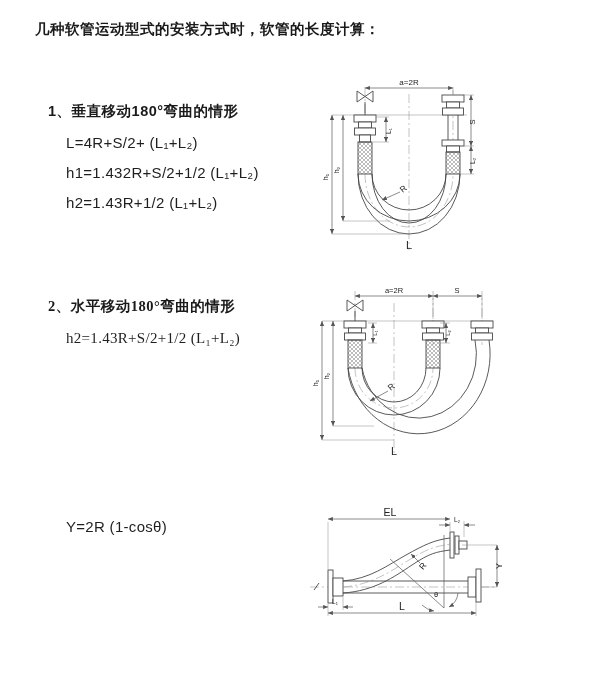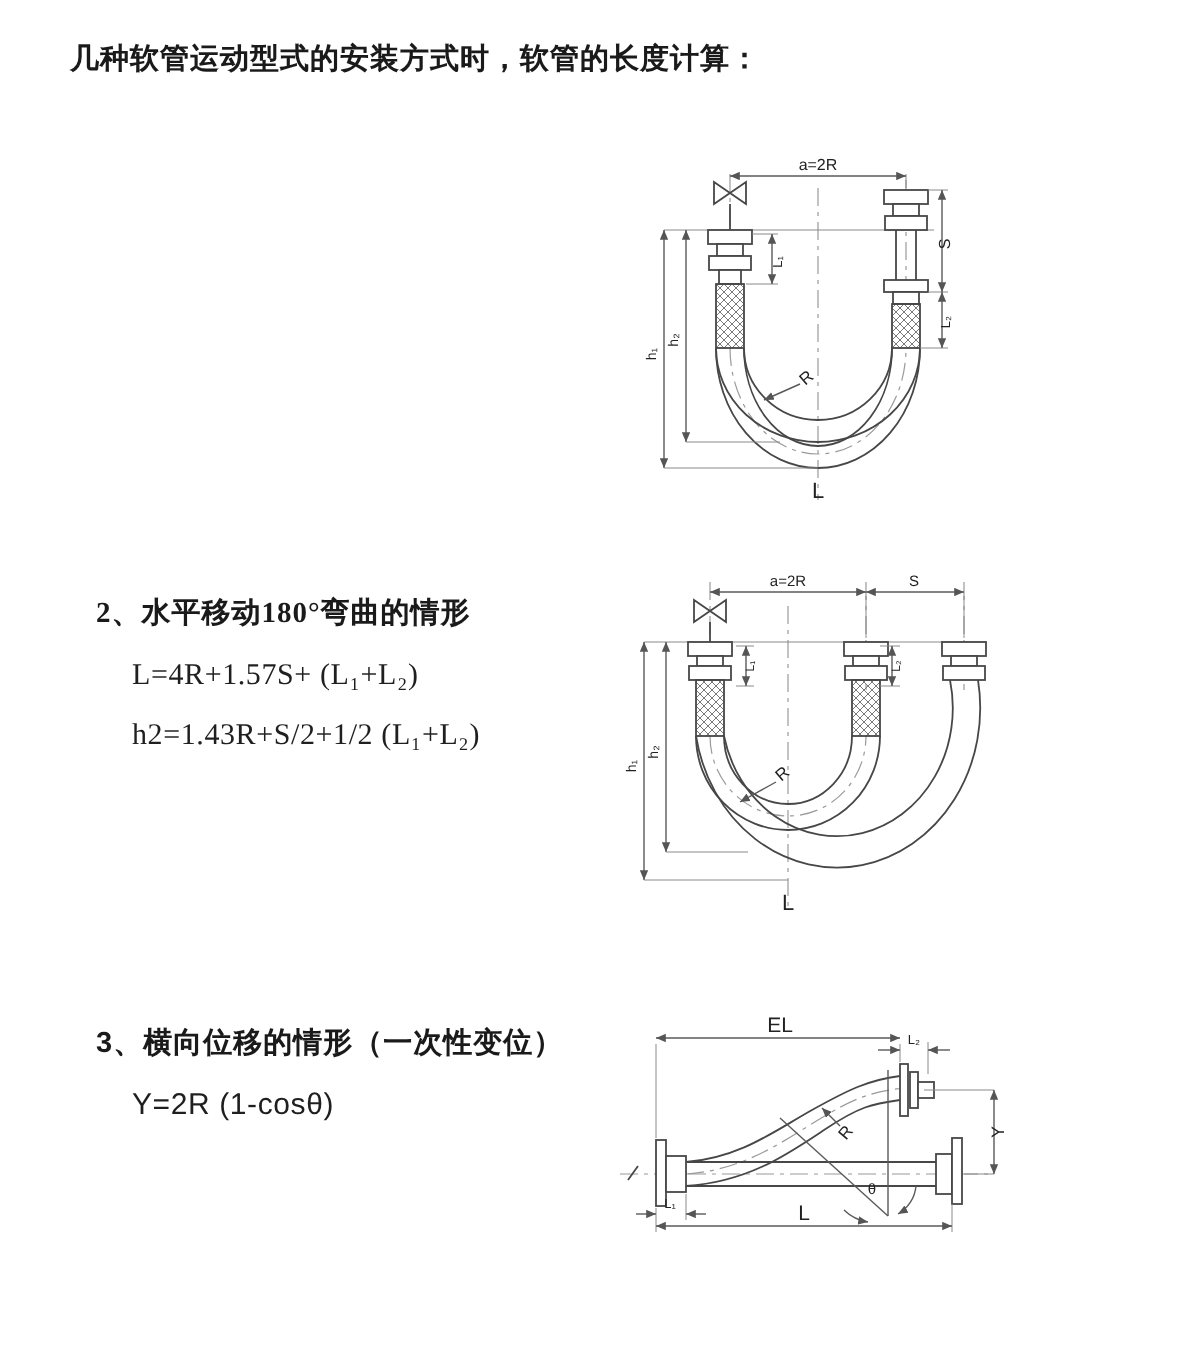--- a/index.html
+++ b/index.html
@@ -30,20 +30,26 @@
   .ext{stroke:#8a8a8a;stroke-width:.5;fill:none;}
   .cl{stroke:#9a9a9a;stroke-width:.6;fill:none;stroke-dasharray:9 3 2 3;}
 </style>
 </head>
 <body>
 
 <div class="page">
 
   <div class="title">几种软管运动型式的安装方式时，软管的长度计算：</div>
 
+  <div class="sec" id="sec1">
+    <div class="heading">1、垂直移动180°弯曲的情形</div>
+    <div class="formula">L=4R+S/2+ (L₁+L₂)</div>
+    <div class="formula">h1=1.432R+S/2+1/2 (L₁+L₂)</div>
+    <div class="formula">h2=1.43R+1/2 (L₁+L₂)</div>
+  </div>
 
   <svg class="diag" id="diag1" width="280" height="190" viewBox="0 0 280 190">
     <defs>
       <marker id="d1ae" markerWidth="8" markerHeight="6" refX="7" refY="3" orient="auto">
           <path d="M0,0 L7,3 L0,6 Z" fill="#555"></path>
         </marker>
       <marker id="d1as" markerWidth="8" markerHeight="6" refX="0" refY="3" orient="auto">
           <path d="M7,0 L0,3 L7,6 Z" fill="#555"></path>
         </marker>
       <pattern id="d1h" width="4" height="4" patternUnits="userSpaceOnUse">
@@ -111,21 +117,20 @@
       <text x="163" y="89" font-size="6.5" text-anchor="middle" transform="rotate(-90 163 89)">L₂</text>
       <text x="16" y="105" font-size="7" text-anchor="middle" transform="rotate(-90 16 105)">h₁</text>
       <text x="27" y="98" font-size="7" text-anchor="middle" transform="rotate(-90 27 98)">h₂</text>
       <text x="93" y="119" font-size="8.5" text-anchor="middle" transform="rotate(-40 93 119)">R</text>
       <text x="97" y="177" font-size="11" text-anchor="middle">L</text>
     </g>
   </svg>
 
   <div class="sec" id="sec2">
     <div class="heading">2、水平移动180°弯曲的情形</div>
-    <div class="formula">L=4R+1.57S+ (L₁+L₂)</div>
     <div class="formula">h2=1.43R+S/2+1/2 (L₁+L₂)</div>
   </div>
 
   <svg class="diag" id="diag2" width="290" height="185" viewBox="0 0 290 185">
     <defs>
       <marker id="d2ae" markerWidth="8" markerHeight="6" refX="7" refY="3" orient="auto">
           <path d="M0,0 L7,3 L0,6 Z" fill="#555"></path>
         </marker>
       <marker id="d2as" markerWidth="8" markerHeight="6" refX="0" refY="3" orient="auto">
           <path d="M7,0 L0,3 L7,6 Z" fill="#555"></path>
@@ -195,21 +200,20 @@
       <text x="8" y="100" font-size="7" text-anchor="middle" transform="rotate(-90 8 100)">h₁</text>
       <text x="19" y="93" font-size="7" text-anchor="middle" transform="rotate(-90 19 93)">h₂</text>
       <text x="67" y="50" font-size="6" text-anchor="middle" transform="rotate(-90 67 50)">L₁</text>
       <text x="140" y="50" font-size="6" text-anchor="middle" transform="rotate(-90 140 50)">L₂</text>
       <text x="83" y="106" font-size="8.5" text-anchor="middle" transform="rotate(-40 83 106)">R</text>
       <text x="84" y="172" font-size="11" text-anchor="middle">L</text>
     </g>
   </svg>
 
   <div class="sec" id="sec3">
-    <div class="heading">3、横向位移的情形（一次性变位）</div>
     <div class="formula">Y=2R (1-cosθ)</div>
   </div>
 
   <svg class="diag" id="diag3" width="300" height="160" viewBox="0 0 300 160">
     <defs>
       <marker id="d3ae" markerWidth="8" markerHeight="6" refX="7" refY="3" orient="auto">
           <path d="M0,0 L7,3 L0,6 Z" fill="#555"></path>
         </marker>
       <marker id="d3as" markerWidth="8" markerHeight="6" refX="0" refY="3" orient="auto">
           <path d="M7,0 L0,3 L7,6 Z" fill="#555"></path>

